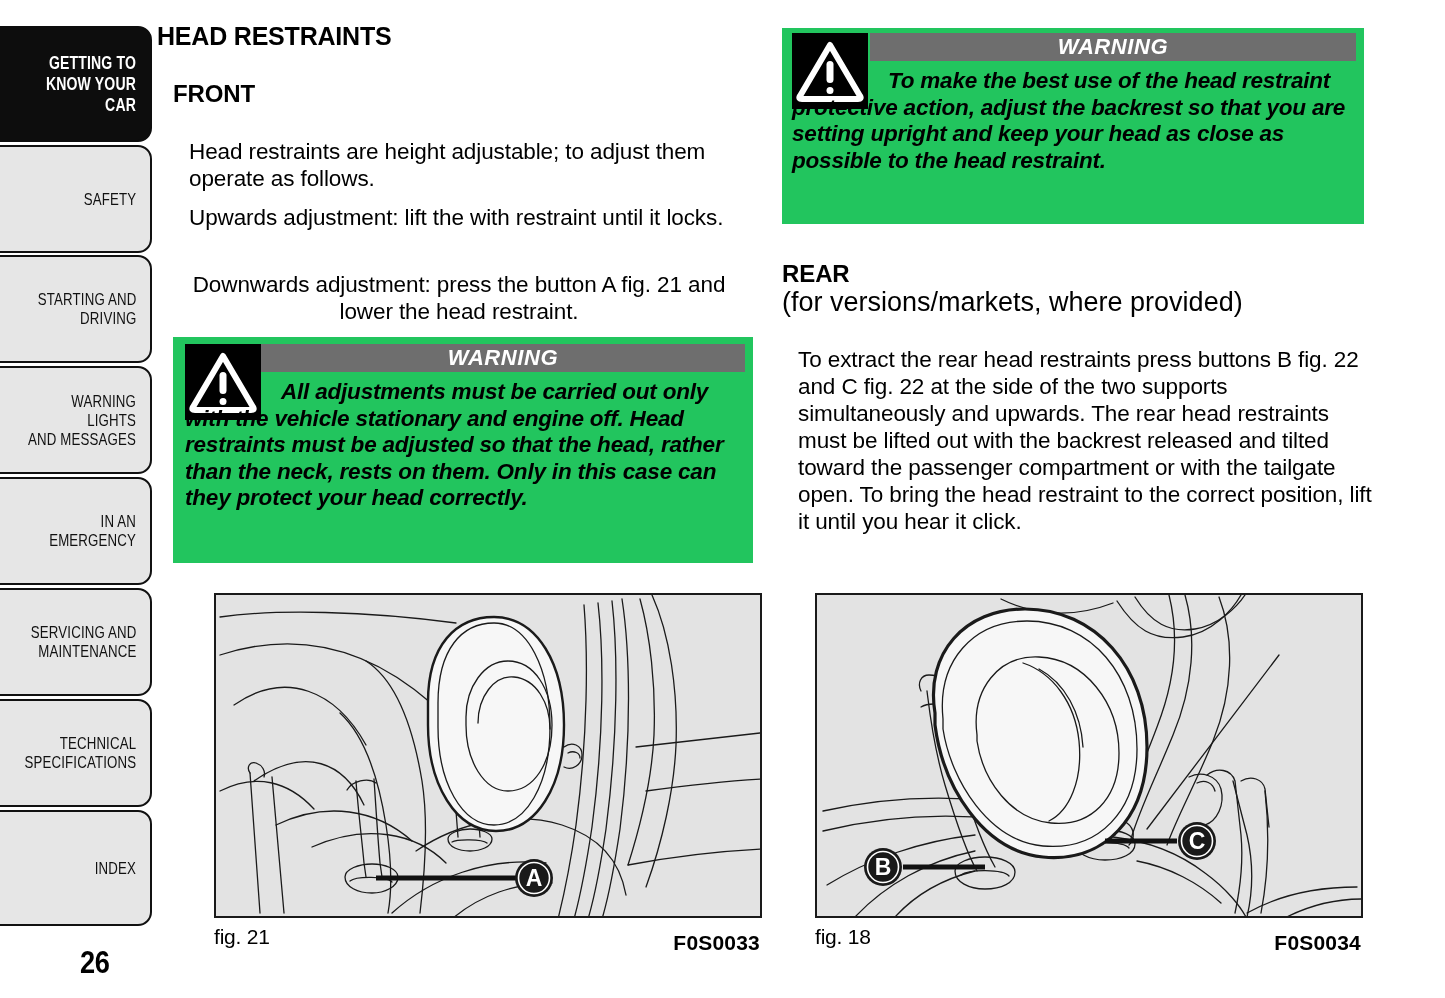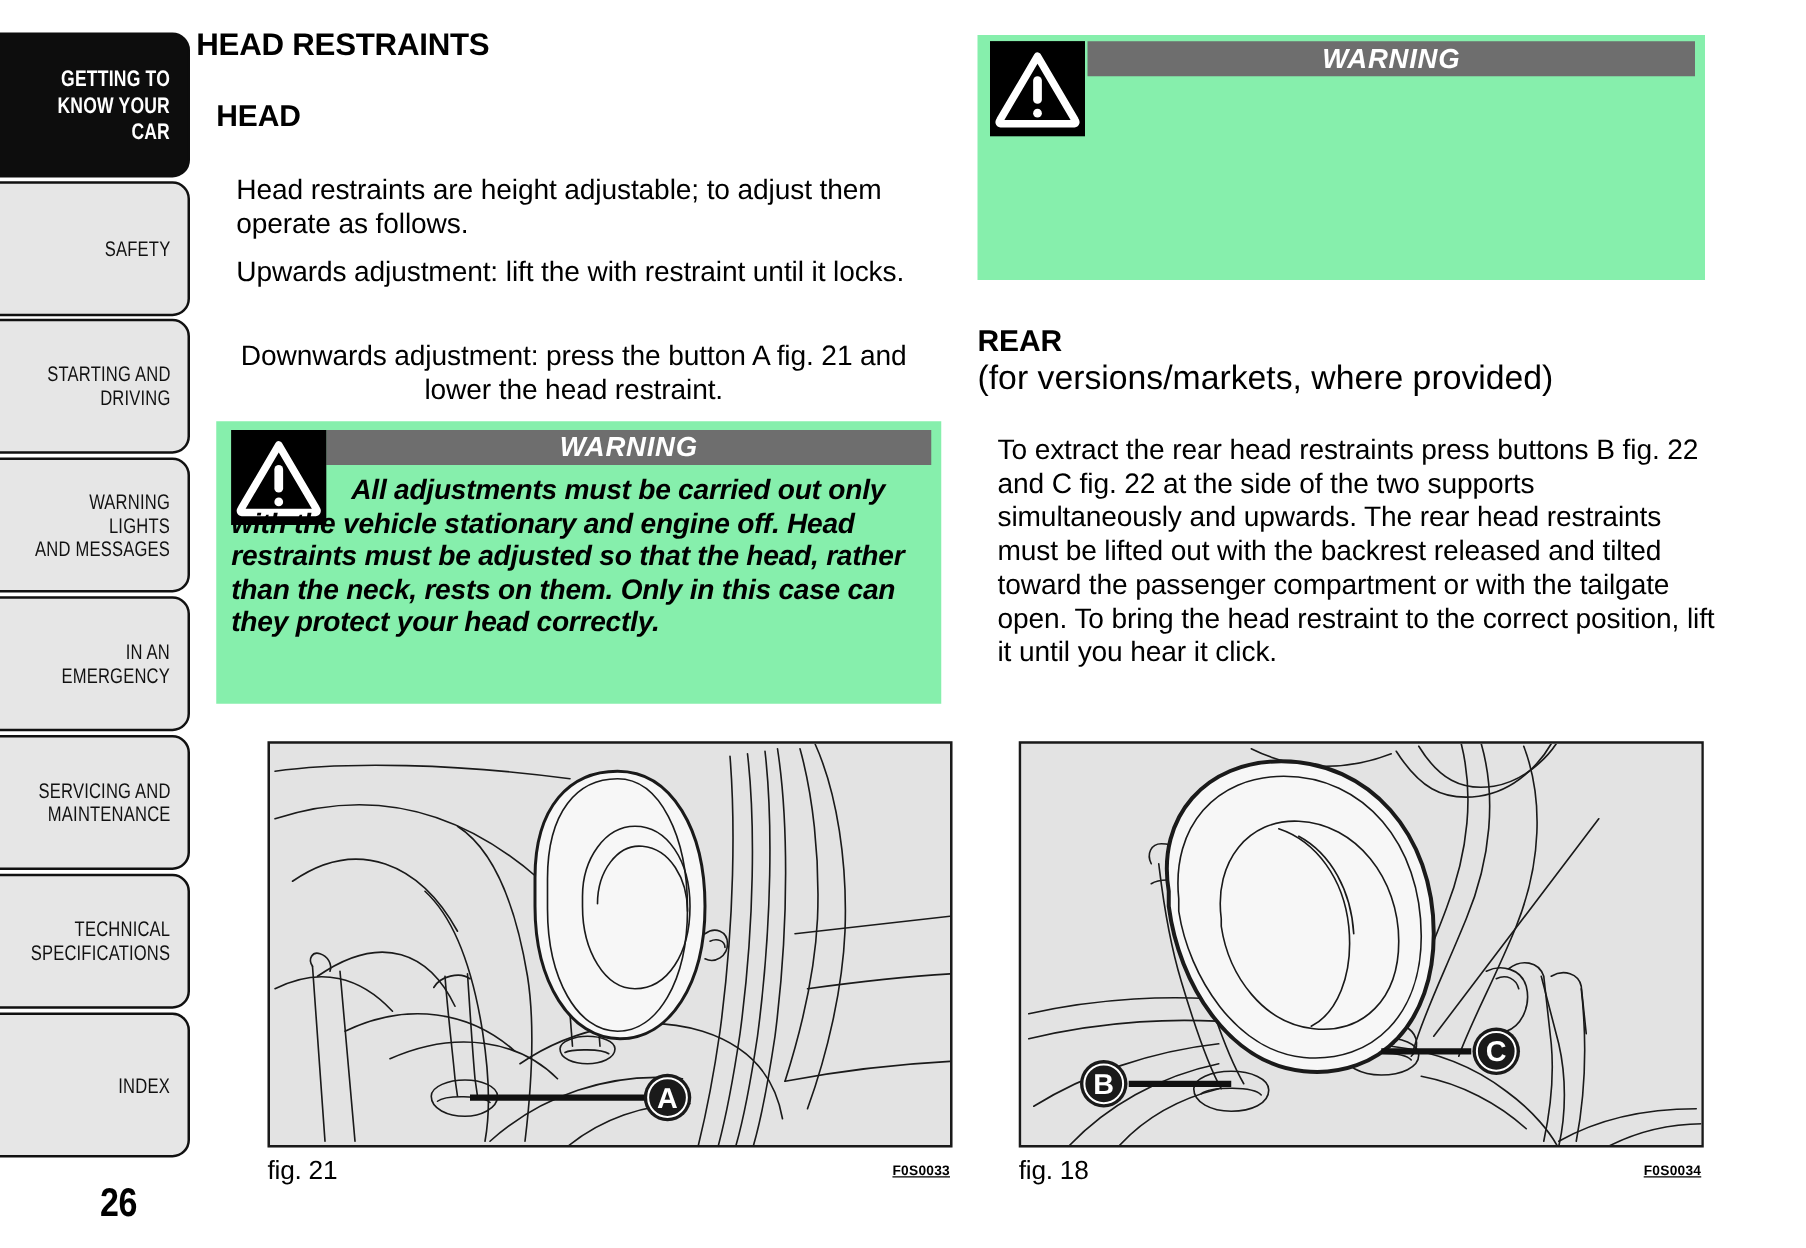--- a/index.html
+++ b/index.html
@@ -95,21 +95,21 @@
   p.body-text b { font-weight: 400; }
   .paren-line {
     font-size: 27px;
     line-height: 27px;
     font-weight: 400;
   }
 
   
   .warning-box {
     position: absolute;
-    background: #86efac;
+    background: #22c55e;
     box-sizing: border-box;
   }
   .warning-bar {
     position: absolute;
     background: #6e6e6e;
     height: 28px;
     display: flex;
     align-items: center;
     justify-content: center;
   }
@@ -153,24 +153,23 @@
   }
   .figure-frame svg { display: block; }
   .fig-caption {
     position: absolute;
     font-size: 21px;
     line-height: 24px;
     letter-spacing: -0.2px;
   }
   .fig-code {
     position: absolute;
-    font-size: 11px;
+    font-size: 21px;
     font-weight: 700;
     letter-spacing: 0.2px;
-    text-decoration: underline;
   }
 </style>
 </head>
 <body>
 
 <div id="sidebar">
   <div class="tab active" style="top:26px;height:116px;">
     <span class="tab-label">GETTING TO
 KNOW YOUR CAR</span>
   </div>
@@ -200,21 +199,21 @@
     <span class="tab-label">INDEX</span>
   </div>
 </div>
 
 <div id="page-number">26</div>
 
 <h1 class="page-title">HEAD RESTRAINTS</h1>
 
 <div class="column" id="col-left">
 
-  <h2 class="sub-title" style="position:absolute;left:0;top:80px;">HEAD</h2>
+  <h2 class="sub-title" style="position:absolute;left:0;top:80px;">FRONT</h2>
 
   <p class="body-text" style="position:absolute;left:0;top:122px;width:570px;">Head restraints are height adjustable; to adjust them operate as follows.</p>
 
   <p class="body-text" style="position:absolute;left:0;top:188px;width:570px;">
     <b>Upwards adjustment:</b><span> lift the with restraint until it locks.</span>
   </p>
 
   <p class="body-text" style="position:absolute;left:0;top:255px;width:540px;text-align:center;">
     <b>Downwards adjustment:</b><span> press the button A fig. 21 and lower the head restraint.</span>
   </p>
@@ -310,20 +309,23 @@
     <div class="warning-bar" style="left:88px; top:5px; width:486px;">
       <span class="warning-bar-text">WARNING</span>
     </div>
     <div class="warn-icon" style="left:10px; top:5px;">
       <svg width="76" height="76" viewBox="0 0 76 76" aria-hidden="true">
         <rect x="0" y="0" width="76" height="76" fill="#000000"></rect>
         <path d="M38 12 L68 63 Q70 66 66 66 L10 66 Q6 66 8 63 Z" fill="none" stroke="#ffffff" stroke-width="6" stroke-linejoin="round"></path>
         <rect x="34.5" y="28" width="7" height="22" rx="3.5" fill="#ffffff"></rect>
         <rect x="34.5" y="54" width="7" height="7" rx="3.5" fill="#ffffff"></rect>
       </svg>
+    </div>
+    <div class="warning-text" style="left:10px; top:40px; width:564px;">
+      <span class="indent-pad"></span><span>To make the best use of the head restraint protective action, adjust the backrest so that you are setting upright and keep your head as close as possible to the head restraint.</span>
     </div>
   </div>
 
   <h2 class="sub-title" style="position:absolute;left:0;top:260px;">REAR</h2>
 
   <div class="paren-line" style="position:absolute;left:0;top:289px;width:578px;">(for versions/markets, where provided)</div>
 
   <p class="body-text" style="position:absolute;left:0;top:330px;width:582px;">To extract the rear head restraints press buttons B fig. 22 and C fig. 22 at the side of the two supports simultaneously and upwards. The rear head restraints must be lifted out with the backrest released and tilted toward the passenger compartment or with the tailgate open. To bring the head restraint to the correct position, lift it until you hear it click.</p>
 
   <div class="figure" style="left:33px; top:593px; width:548px; height:358px;">

